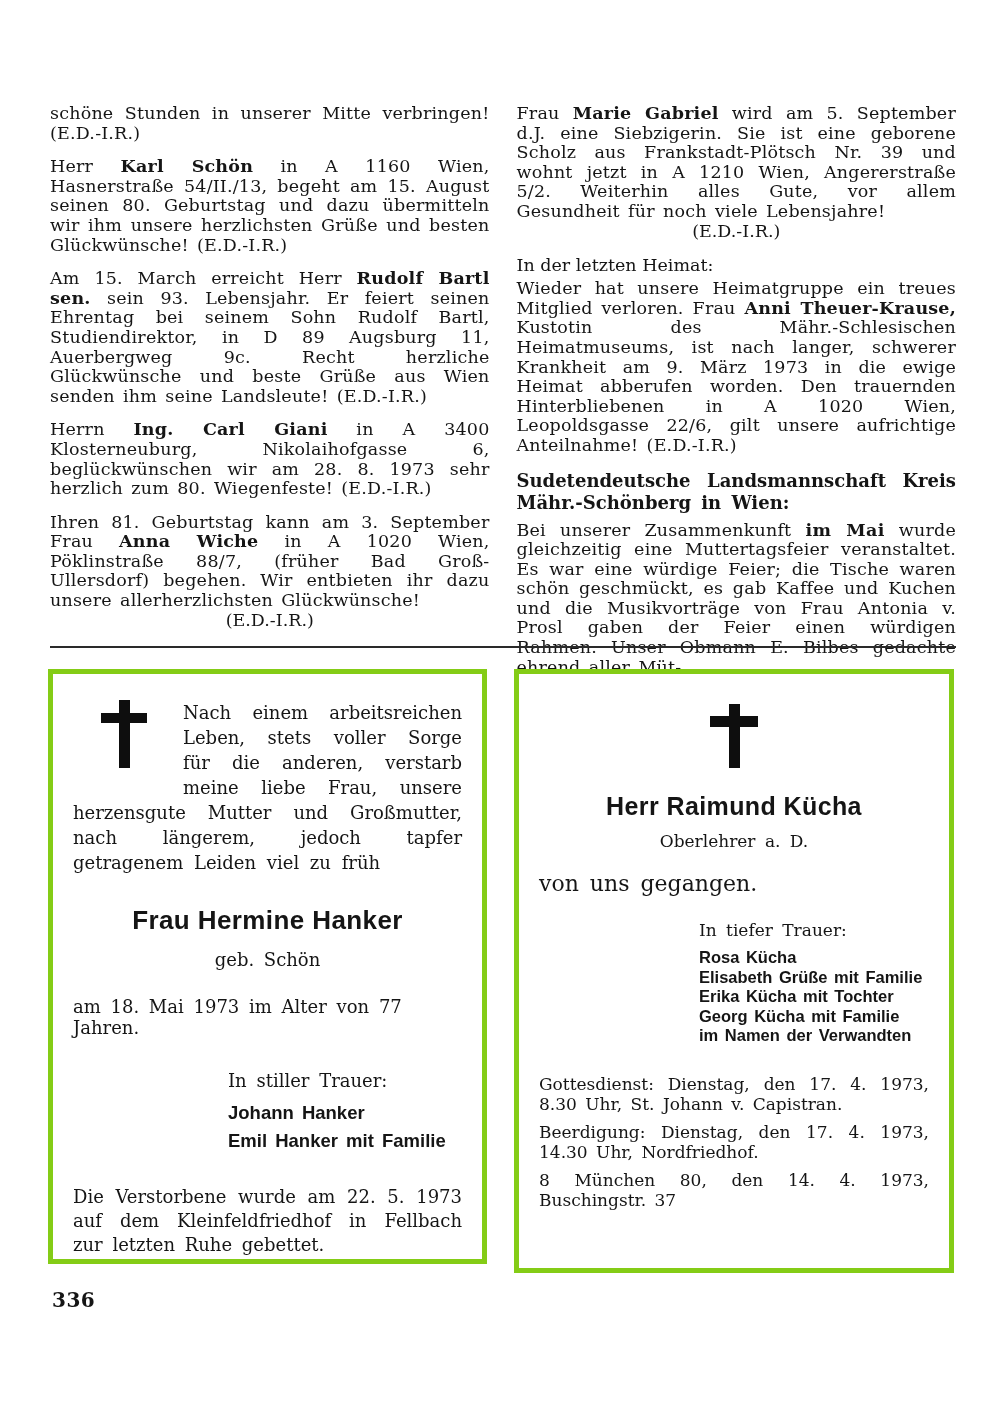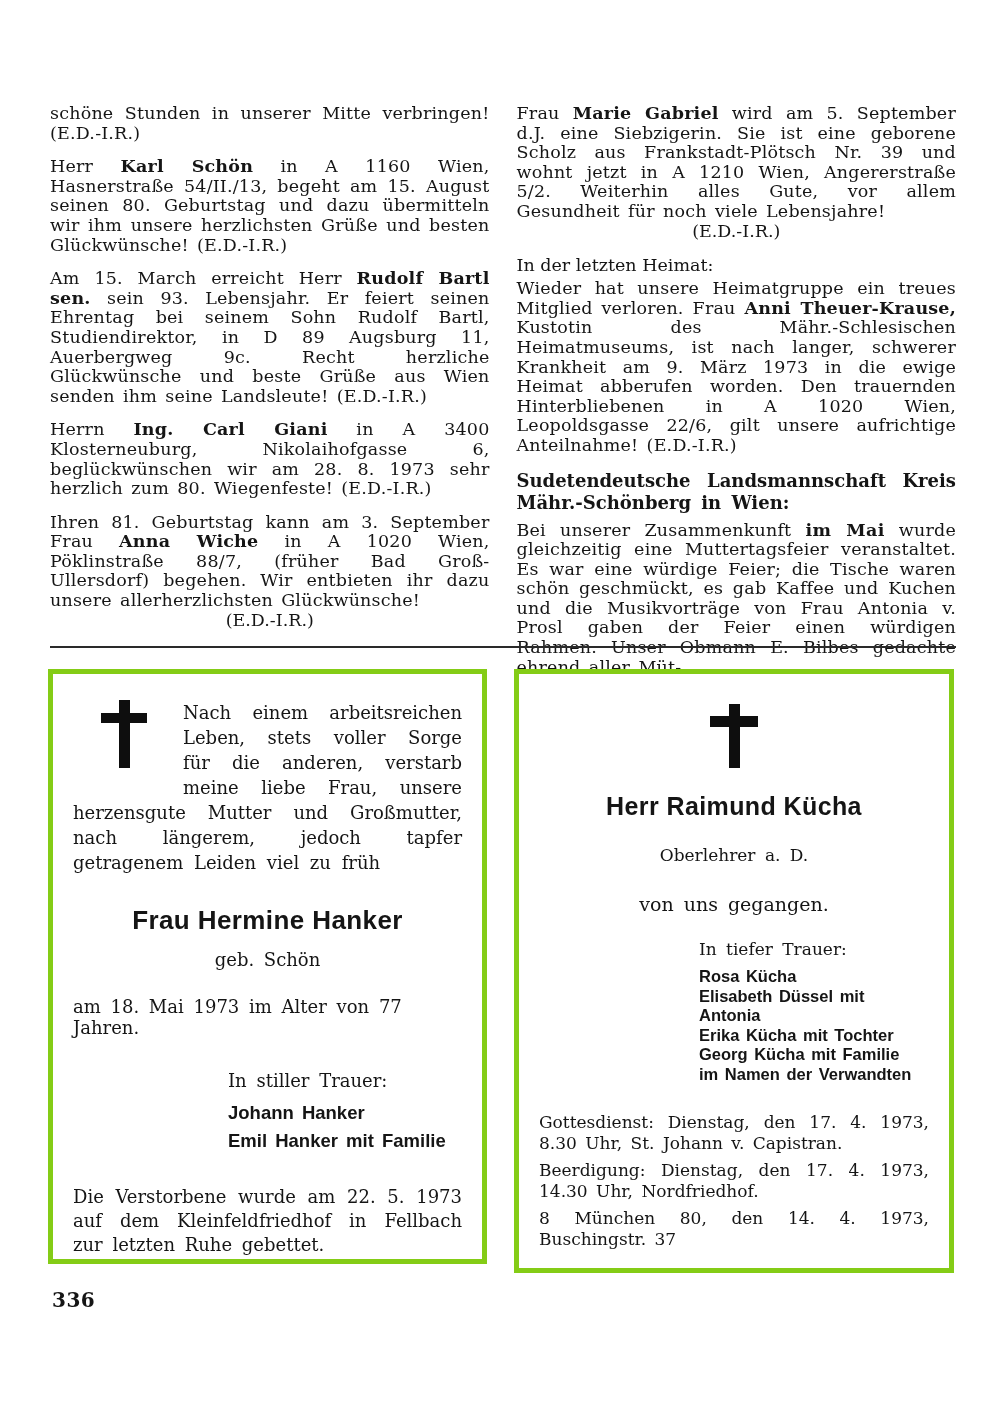--- a/index.html
+++ b/index.html
@@ -95,26 +95,26 @@
     text-align:center;
     font-family:"Liberation Sans", sans-serif;
     font-weight:bold;
     font-size:26px;letter-spacing:0.4px;
   }
   .obox-right .ob-name{margin-top:24px;font-size:25px;}
   .ob-sub{
     margin:13px 0 0 0;text-align:center;
     font-size:18px;word-spacing:4px;
   }
-  .obox-right .ob-sub{font-size:17px;margin-top:24px;}
+  .obox-right .ob-sub{font-size:17px;margin-top:10px;}
   .ob-date{
     margin:26px 0 0 0;
     font-size:18px;word-spacing:4px;
   }
-  .obox-right .ob-date{font-size:19px;margin-top:28px;text-align:center;}
+  .obox-right .ob-date{font-size:22px;margin-top:20px;}
   .mourn-block{margin:32px 0 0 155px;}
   .obox-right .mourn-block{margin:24px 0 0 160px;}
   .mourn-label{font-size:18px;word-spacing:4px;}
   .obox-right .mourn-label{font-size:17px;}
   .mourners{margin-top:8px;}
   .mourner{
     font-family:"Liberation Sans", sans-serif;
     font-weight:bold;
     font-size:18.5px;line-height:28px;
     word-spacing:3px;
@@ -209,21 +209,21 @@
         <div class="vbar"></div>
         <div class="hbar"></div>
       </div>
       <div class="ob-name">Herr Raimund Kücha</div>
       <div class="ob-sub">Oberlehrer a. D.</div>
       <div class="ob-date">von uns gegangen.</div>
       <div class="mourn-block">
         <div class="mourn-label">In tiefer Trauer:</div>
         <div class="mourners">
           <div class="mourner">Rosa Kücha</div>
-          <div class="mourner">Elisabeth Düssel mit Antonia</div>
+          <div class="mourner">Elisabeth Grüße mit Familie</div>
           <div class="mourner">Erika Kücha mit Tochter</div>
           <div class="mourner">Georg Kücha mit Familie</div>
           <div class="mourner">im Namen der Verwandten</div>
         </div>
       </div>
       <div class="service-lines">
         <div class="service-line">Gottesdienst: Dienstag, den 17. 4. 1973, 8.30 Uhr, St. Johann v. Capistran.</div>
         <div class="service-line">Beerdigung: Dienstag, den 17. 4. 1973, 14.30 Uhr, Nordfriedhof.</div>
         <div class="service-line">8 München 80, den 14. 4. 1973, Buschingstr. 37</div>
 

